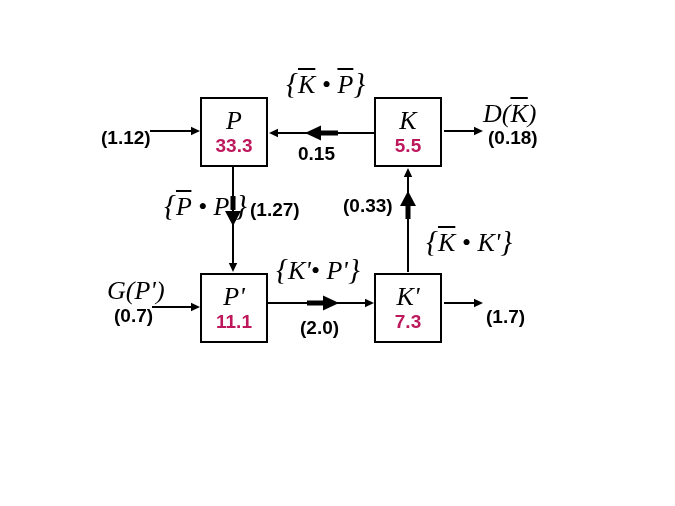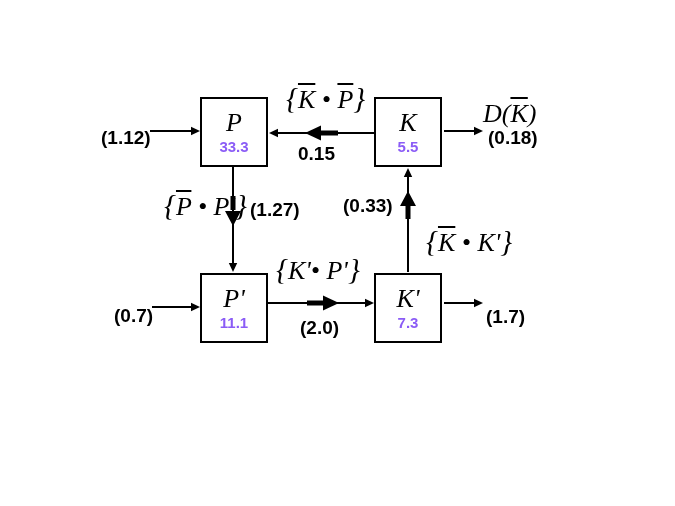--- a/index.html
+++ b/index.html
@@ -48,23 +48,23 @@
     font-family: "Liberation Serif", serif;
     font-style: italic;
     font-size: 26px;
     line-height: 1.05;
     color: #000;
     white-space: nowrap;
   }
   .stock .value {
     font-family: "Liberation Sans", sans-serif;
     font-weight: bold;
-    font-size: 15px;
+    font-size: 19px;
     line-height: 1.15;
-    color: #8b5cf6;
+    color: #be185d;
     white-space: nowrap;
   }
 </style>
 </head>
 <body>
 
 <div class="canvas">
 
   <svg class="wires" width="675" height="506" viewBox="0 0 675 506">
     <g fill="#000000" stroke="none">
@@ -124,25 +124,26 @@
   <div class="stock" style="left:374px; top:273px;">
     <span class="letter"><span>K'</span></span>
     <span class="value">7.3</span>
   </div>
 
   <div class="num" style="left:101px; top:128px;">(1.12)</div>
 
   <div class="lbl" style="left:483px; top:99px;"><span>D(</span><span class="ol">K</span><span>)</span></div>
   <div class="num" style="left:488px; top:128px;">(0.18)</div>
 
+  <div class="lbl" style="left:107px; top:276px;"><span>G(P')</span></div>
   <div class="num" style="left:114px; top:306px;">(0.7)</div>
 
   <div class="num" style="left:486px; top:307px;">(1.7)</div>
 
-  <div class="lbl" style="left:286px; top:81px;"><span class="brace">{</span><span class="ol">K</span><span> • </span><span class="ol">P</span><span class="brace">}</span></div>
+  <div class="lbl" style="left:286px; top:66px;"><span class="brace">{</span><span class="ol">K</span><span> • </span><span class="ol">P</span><span class="brace">}</span></div>
   <div class="num" style="left:298px; top:144px;">0.15</div>
 
   <div class="lbl" style="left:137px; top:188px;margin-left:27px;"><span class="brace">{</span><span class="ol">P</span><span> • P'</span><span class="brace">}</span></div>
   <div class="num" style="left:250px; top:200px;">(1.27)</div>
 
   <div class="num" style="left:343px; top:196px;">(0.33)</div>
   <div class="lbl" style="left:426px; top:188px;margin-top:36px;"><span class="brace">{</span><span class="ol">K</span><span> • K'</span><span class="brace">}</span></div>
 
   <div class="lbl" style="left:276px; top:252px;"><span class="brace">{</span><span>K'• P'</span><span class="brace">}</span></div>
   <div class="num" style="left:300px; top:318px;">(2.0)</div>

